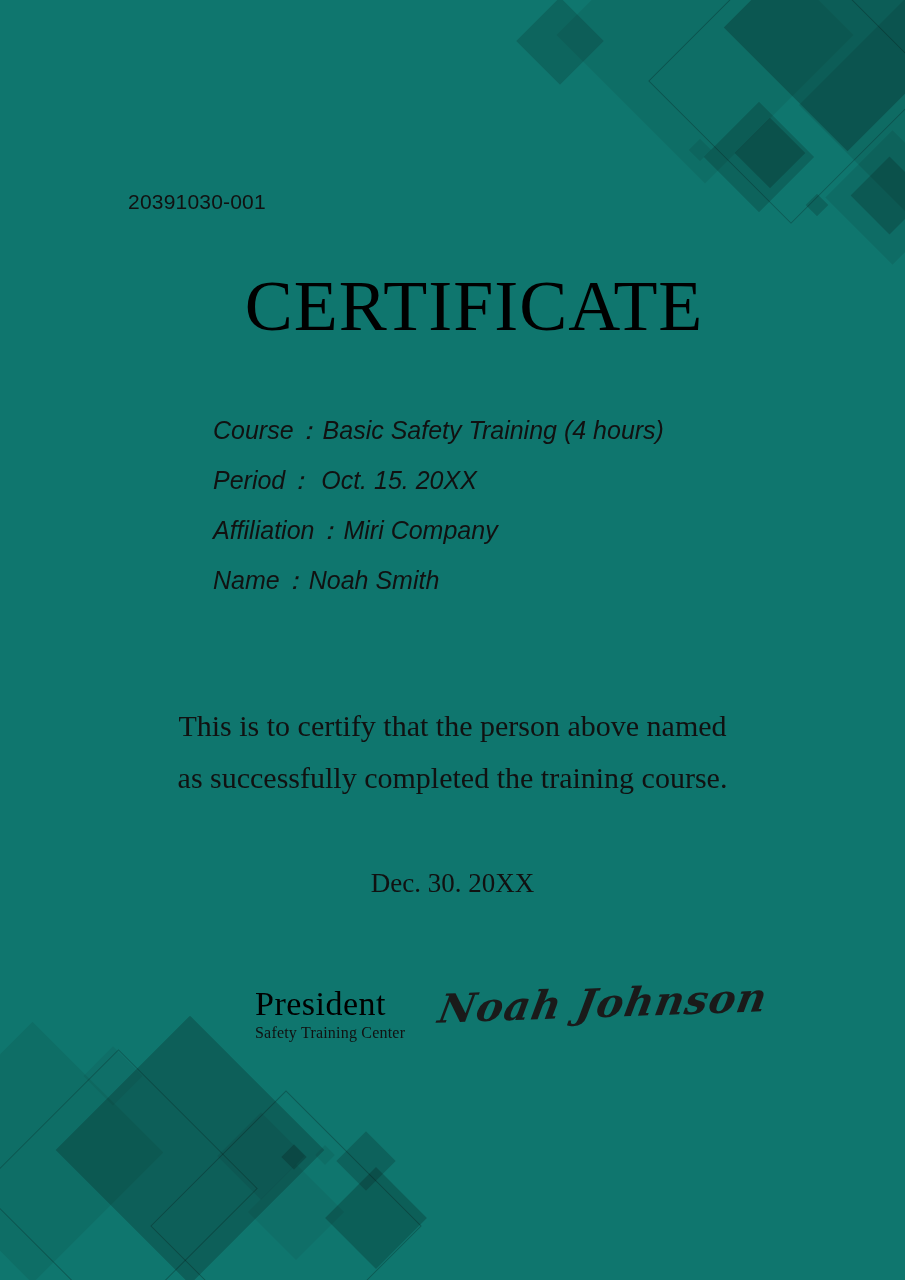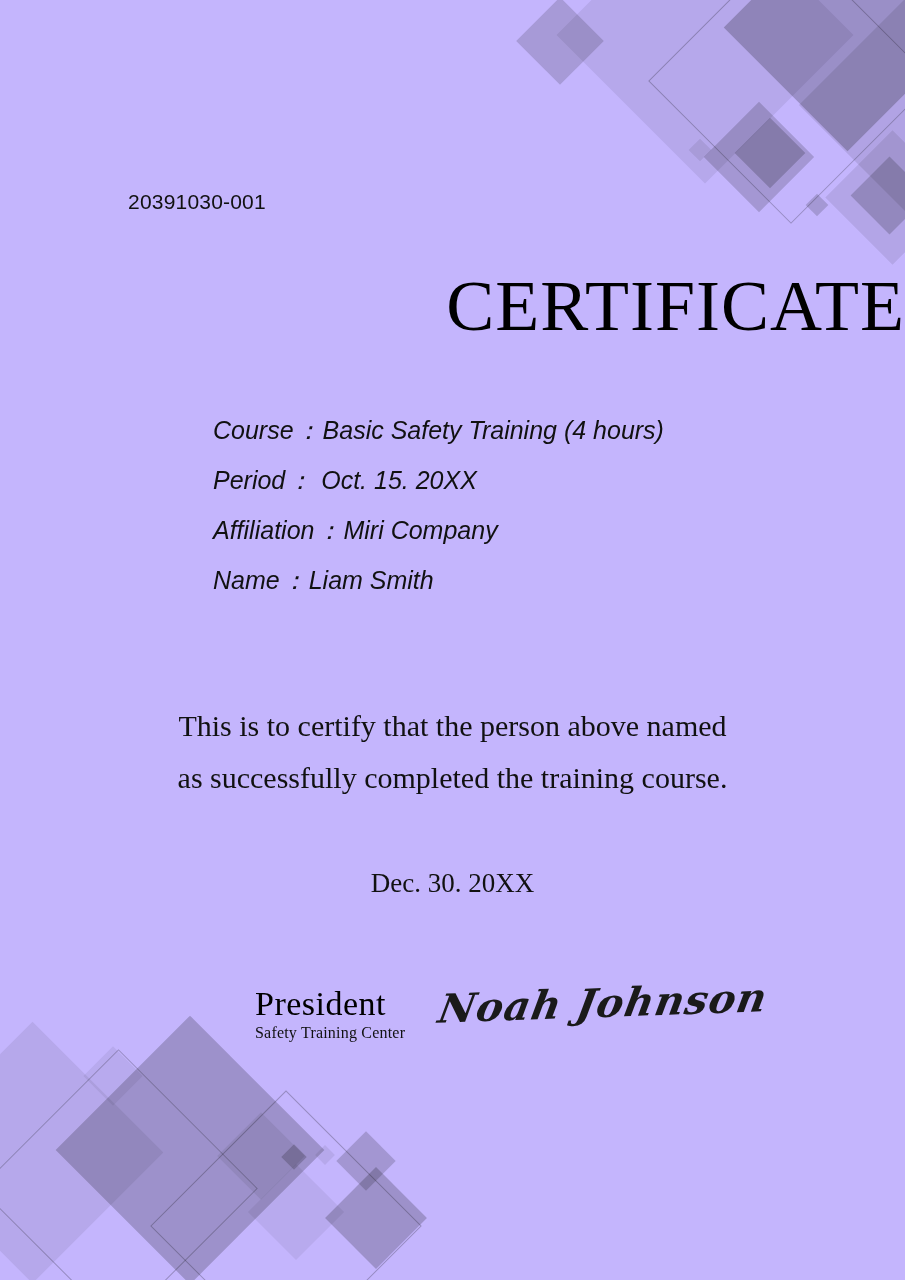--- a/index.html
+++ b/index.html
@@ -4,21 +4,21 @@
 <style>
   html, body {
     margin: 0;
     padding: 0;
     background: #ffffff;
   }
   .page {
     position: relative;
     width: 905px;
     height: 1280px;
-    background: #c4b5fd;
+    background: #0f766e;
     overflow: hidden;
     font-family: "Liberation Sans", sans-serif;
     color: #111111;
   }
 
   
   .deco-layer {
     position: absolute;
     inset: 0;
     pointer-events: none;
@@ -43,21 +43,21 @@
     color: #111111;
     white-space: nowrap;
   }
 
   
   .title {
     position: absolute;
     left: 11px;
     right: 0;
     top: 270px;
-    text-align: right;
+    text-align: center;
     font-family: "Liberation Serif", serif;
     font-size: 72px;
     letter-spacing: 1px;
     color: #000000;
     line-height: 1;
     padding-left: 32px;
   }
 
   
   .details {
@@ -195,21 +195,21 @@
     <div class="detail-row">
       <span class="detail-label">Course</span><span class="detail-sep">：</span><span class="detail-value">Basic Safety Training (4 hours)</span>
     </div>
     <div class="detail-row">
       <span class="detail-label">Period</span><span class="detail-sep">：</span><span class="detail-value"> Oct. 15. 20XX</span>
     </div>
     <div class="detail-row">
       <span class="detail-label">Affiliation</span><span class="detail-sep">：</span><span class="detail-value">Miri Company</span>
     </div>
     <div class="detail-row">
-      <span class="detail-label">Name</span><span class="detail-sep">：</span><span class="detail-value">Liam Smith</span>
+      <span class="detail-label">Name</span><span class="detail-sep">：</span><span class="detail-value">Noah Smith</span>
     </div>
   </div>
 
   <div class="statement">
     <span class="line">This is to certify that the person above named</span>
     <span class="line">as successfully completed the training course.</span>
   </div>
 
   <div class="issue-date">Dec. 30. 20XX</div>
 

